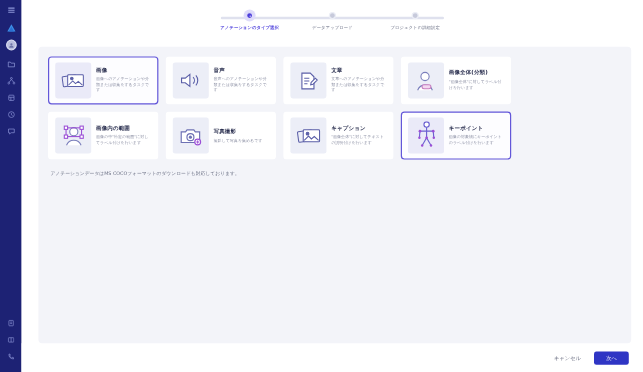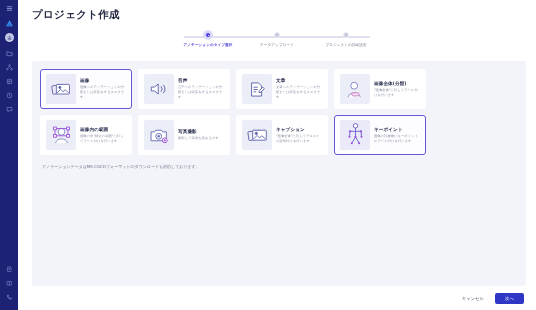--- a/index.html
+++ b/index.html
@@ -190,21 +190,20 @@
       <div class="sb-ico">
         <svg width="6.5" height="6.5" viewBox="0 0 16 16" fill="none" stroke="#8e97d8" stroke-width="1.4">
           <path d="M3.5 3 c0 6 3.5 9.5 9.5 9.5 l0-2.5 -2.5-0.8 -1.5 1.5 c-2-1-3.2-2.2-4.2-4.2 l1.5-1.5 -0.8-2.5 z"></path>
         </svg>
       </div>
     </div>
   </div>
 
   <div class="main">
 
-    <div class="page-title">プロジェクト作成</div>
 
     <div class="stepper">
       <div class="step-track"></div>
       <div class="step-row">
         <div class="step active">
           <div class="dot active"></div>
           <div class="step-label">アノテーションのタイプ選択</div>
         </div>
         <div class="step">
           <div class="dot"></div>

